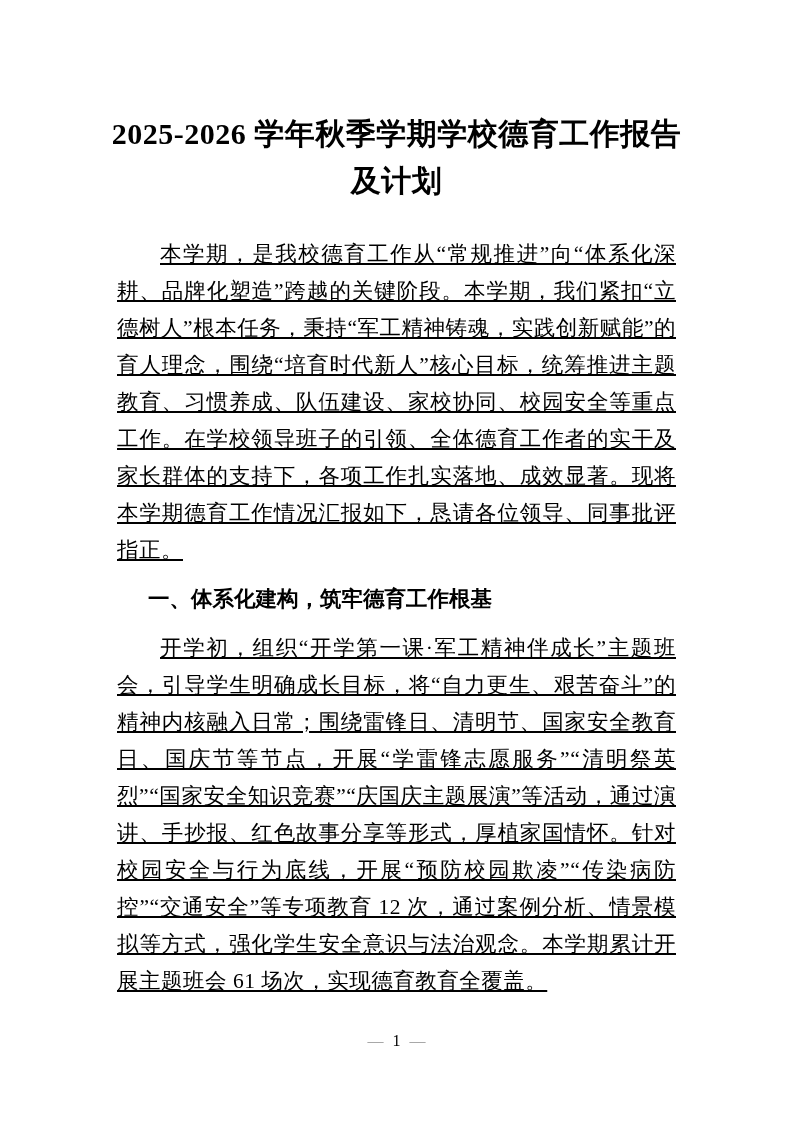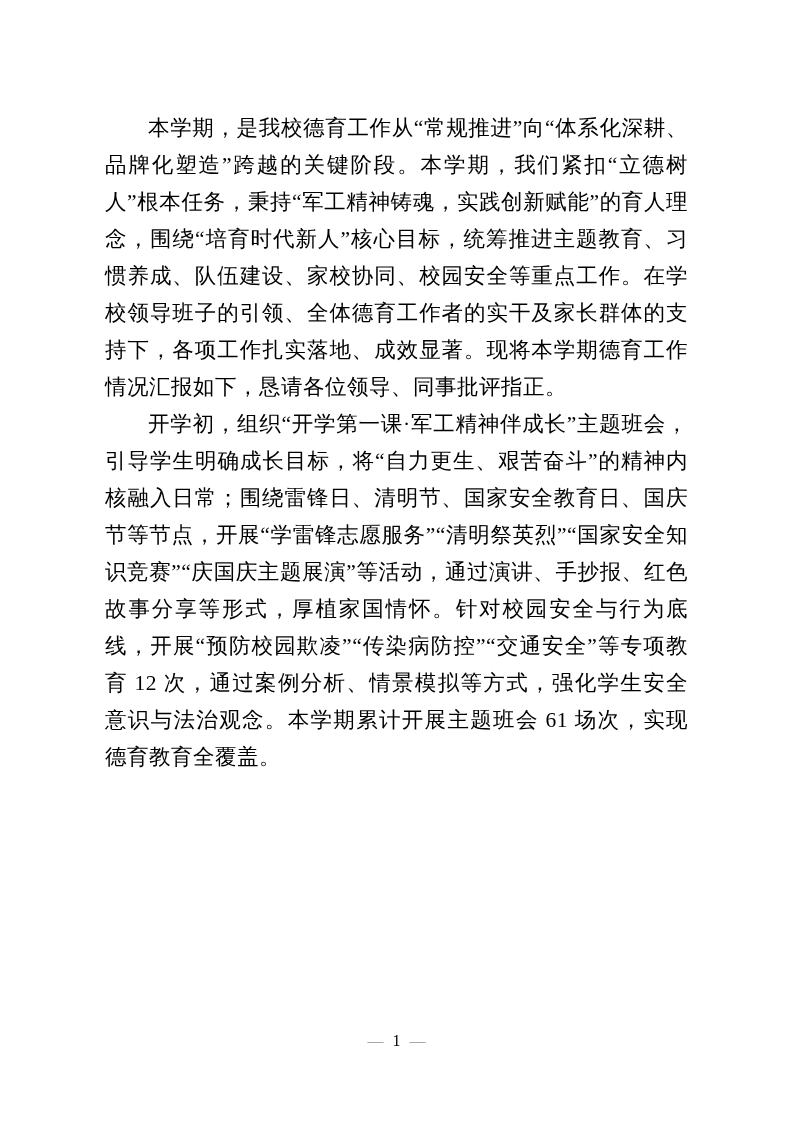--- a/index.html
+++ b/index.html
@@ -24,26 +24,27 @@
   .doc-title {
     margin: 0 0 32px 0;
     font-family: "Liberation Serif", "DejaVu Serif", serif;
     font-weight: bold;
     font-size: 30px;
     line-height: 47px;
     text-align: center;
     letter-spacing: 0.5px;
   }
   .para {
-    margin: 0;
+    margin: 12px;
     font-size: 21.5px;
     line-height: 37px;
     text-align: justify;
     text-indent: 2em;
     letter-spacing: 0.5px;
+    text-decoration: underline;
   }
   .body-text {
     font-family: "Liberation Serif", "DejaVu Serif", serif;
     font-weight: normal;
   }
   .section-heading {
     font-family: "Liberation Sans", "DejaVu Sans", sans-serif;
     font-weight: bold;
     font-size: 21.5px;
     line-height: 37px;
@@ -71,20 +72,22 @@
   }
   .footer .pagenum {
     color: #000000;
   }
 </style>
 </head>
 <body>
 
 <div class="page">
   <div class="content">
+    <h1 class="doc-title">2025-2026 学年秋季学期学校德育工作报告及计划</h1>
     <p class="para body-text">本学期，是我校德育工作从“常规推进”向“体系化深耕、品牌化塑造”跨越的关键阶段。本学期，我们紧扣“立德树人”根本任务，秉持“军工精神铸魂，实践创新赋能”的育人理念，围绕“培育时代新人”核心目标，统筹推进主题教育、习惯养成、队伍建设、家校协同、校园安全等重点工作。在学校领导班子的引领、全体德育工作者的实干及家长群体的支持下，各项工作扎实落地、成效显著。现将本学期德育工作情况汇报如下，恳请各位领导、同事批评指正。</p>
+    <h2 class="section-heading">一、体系化建构，筑牢德育工作根基</h2>
     <p class="para body-text">开学初，组织“开学第一课·军工精神伴成长”主题班会，引导学生明确成长目标，将“自力更生、艰苦奋斗”的精神内核融入日常；围绕雷锋日、清明节、国家安全教育日、国庆节等节点，开展“学雷锋志愿服务”“清明祭英烈”“国家安全知识竞赛”“庆国庆主题展演”等活动，通过演讲、手抄报、红色故事分享等形式，厚植家国情怀。针对校园安全与行为底线，开展“预防校园欺凌”“传染病防控”“交通安全”等专项教育 12 次，通过案例分析、情景模拟等方式，强化学生安全意识与法治观念。本学期累计开展主题班会 61 场次，实现德育教育全覆盖。</p>
   </div>
 
   <div class="footer">
     <span class="dash">—</span><span class="pagenum">1</span><span class="dash">—</span>
   </div>
 </div>
 
 </body></html>

